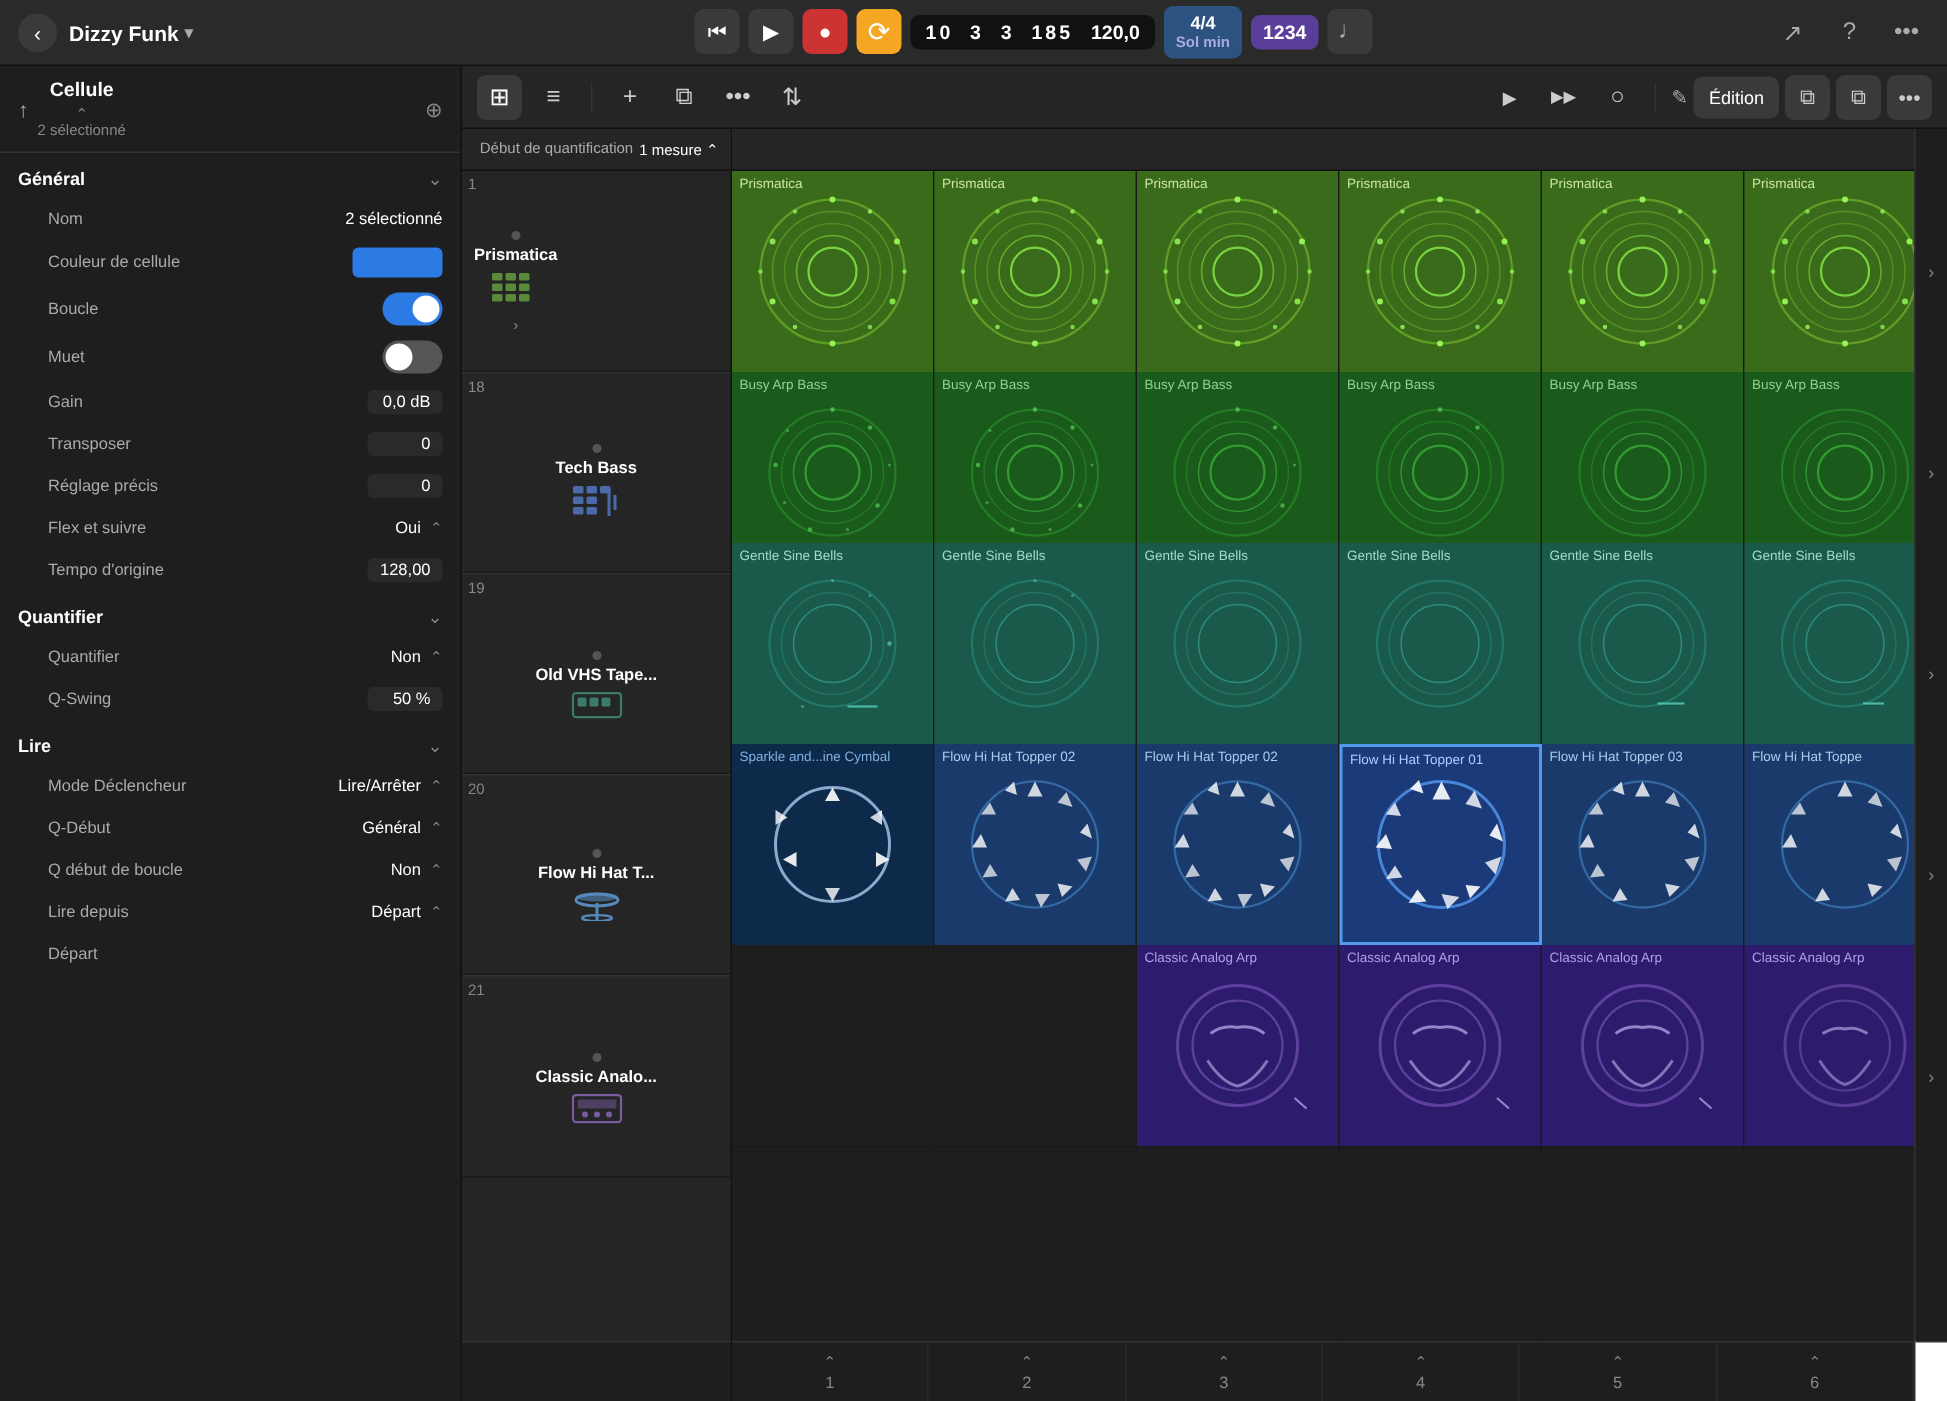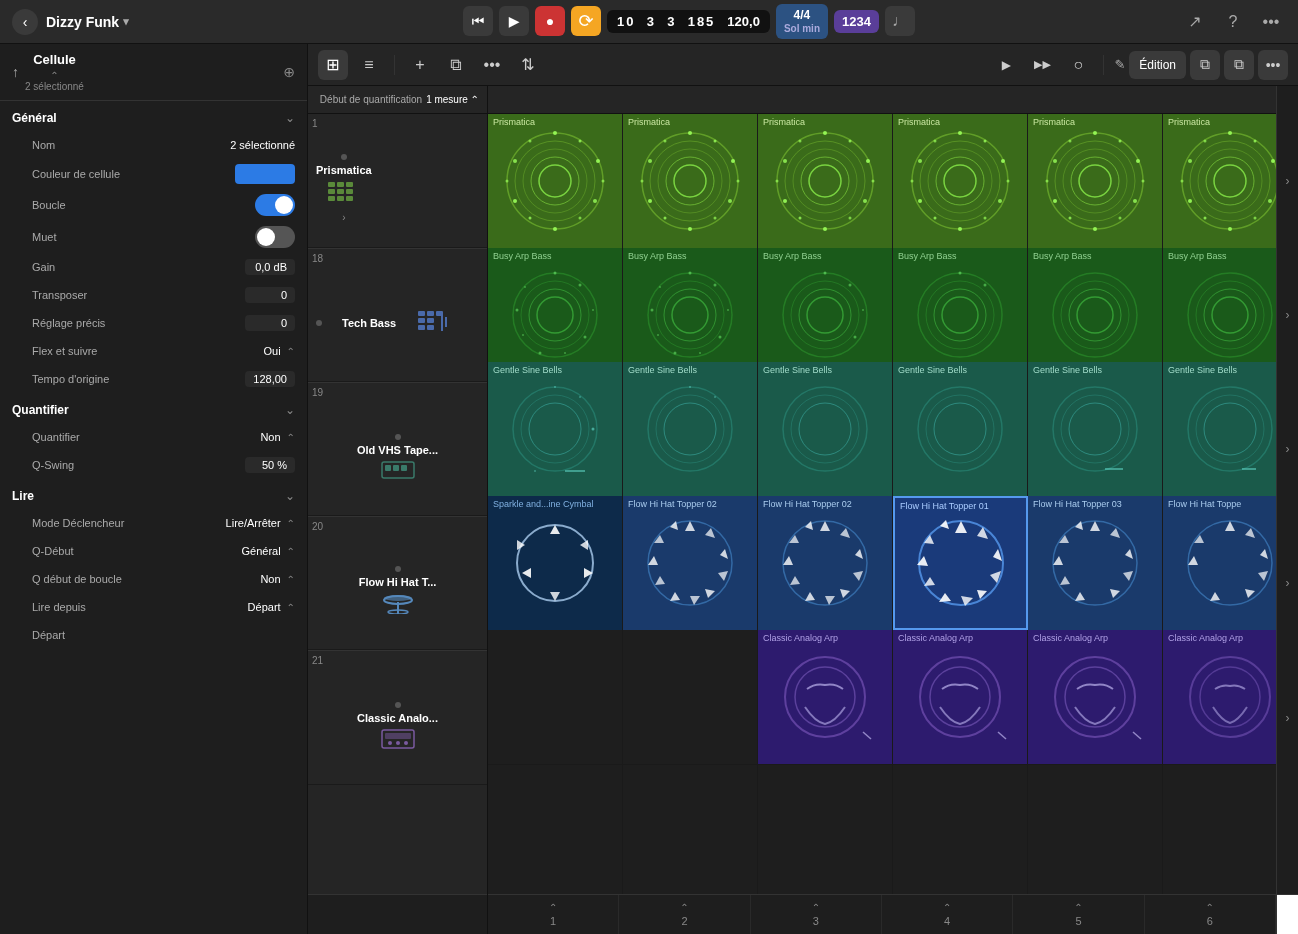--- a/index.html
+++ b/index.html
@@ -313,21 +313,21 @@
                 <rect x="11" y="16" width="7" height="5" rx="1" fill="#5a8a3a"></rect>
                 <rect x="20" y="16" width="7" height="5" rx="1" fill="#5a8a3a"></rect>
               </svg>
             </div>
             <span style="font-size:10px;color:#888;cursor:pointer;">›</span>
           </div>
         </div>
 
         <div class="track-item" style="height:134px;border-top:1px solid #333;">
           <span class="track-number">18</span>
-          <div style="display:flex;align-items:center;gap:20px;padding-top:16px;width:100%;">
+          <div style="display:flex;flex-direction:column;align-items:center;gap:4px;padding-top:16px;width:100%;">
             <div style="display:flex;align-items:center;gap:4px;">
               <div class="mute-dot"></div>
             </div>
             <span class="track-name">Tech Bass</span>
             <div style="width:36px;height:28px;">
               <svg width="36" height="28" viewBox="0 0 36 28">
                 <rect x="2" y="2" width="7" height="5" rx="1" fill="#4a6aaa"></rect>
                 <rect x="11" y="2" width="7" height="5" rx="1" fill="#4a6aaa"></rect>
                 <rect x="20" y="2" width="7" height="5" rx="1" fill="#4a6aaa"></rect>
                 <rect x="2" y="9" width="7" height="5" rx="1" fill="#4a6aaa"></rect>

